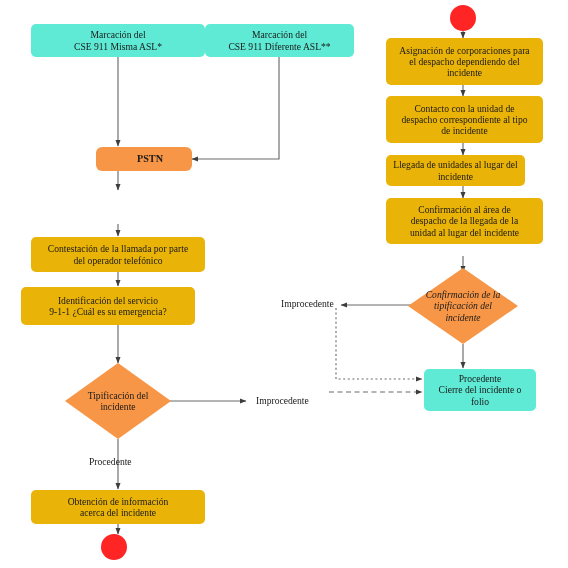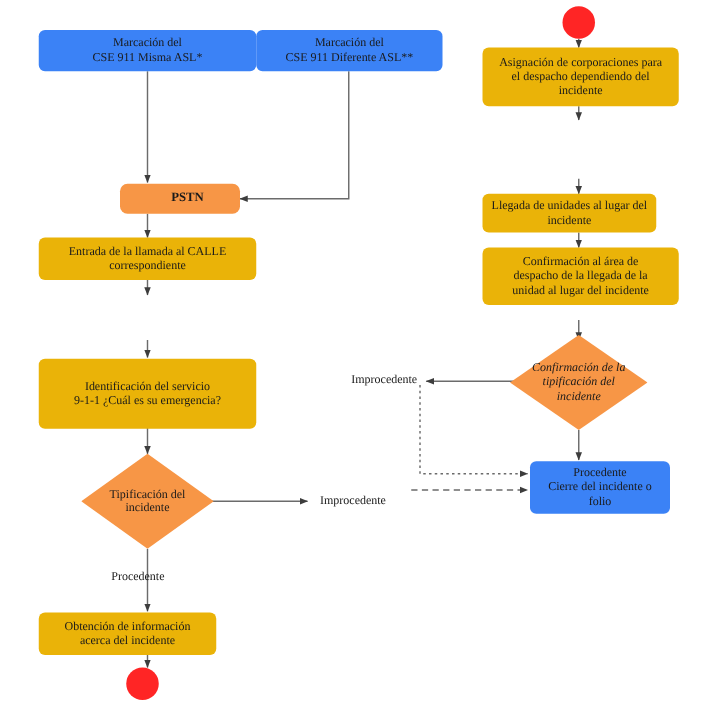--- a/index.html
+++ b/index.html
@@ -4,21 +4,21 @@
 <style>
   html,body{margin:0;padding:0;}
   body{
     width:568px;height:568px;background:#ffffff;
     font-family:"Liberation Serif", serif;
     overflow:hidden;position:relative;
   }
   #canvas{position:absolute;left:0;top:0;width:568px;height:568px;}
   .node{position:absolute;box-sizing:border-box;display:flex;align-items:center;justify-content:center;text-align:center;line-height:1.18;color:#1a1a1a;}
   .box{border-radius:5px;padding:3px 5px;}
-  .box-cyan{background:#3b82f6;}
+  .box-cyan{background:#5eead4;}
   .box-lblue{background:#eab308;}
   .box-orange{background:#f79646;border-radius:6px;}
   .diamond{background:transparent;}
   .diamond .dlabel{position:relative;z-index:2;width:100%;}
   .dshape{position:absolute;left:0;top:0;width:100%;height:100%;z-index:1;}
   .term{position:absolute;border-radius:50%;background:#ff2525;}
   .edgelabel{position:absolute;color:#1a1a1a;white-space:nowrap;}
   svg.lines{position:absolute;left:0;top:0;width:568px;height:568px;z-index:0;pointer-events:none;}
   .fs10{font-size:9.6px;}
   .fs11{font-size:10.2px;}
@@ -75,54 +75,59 @@
 
   <div class="node box box-cyan fs10" style="left:205px;top:24px;width:149px;height:33px;">
     <span style="white-space:pre-line;">Marcación del
 CSE 911 Diferente ASL**</span>
   </div>
 
   <div class="node box box-orange fs11" style="left:96px;top:147px;width:96px;height:24px;font-weight:bold;">
     <span style="white-space:pre-line;margin-left:12px;">PSTN</span>
   </div>
 
-  <div class="node box box-lblue fs10" style="left:31px;top:190px;width:174px;height:34px;">
-    <span style="white-space:pre-line;">Entrada de la llamada al CALLE
-correspondiente</span>
+
+  <div class="node box box-lblue fs10" style="left:31px;top:237px;width:174px;height:35px;">
+    <span style="white-space:pre-line;">Contestación de la llamada por parte
+del operador telefónico</span>
   </div>
 
-
-  <div class="node box box-lblue fs10" style="left:31px;top:287px;width:174px;height:56px;">
+  <div class="node box box-lblue fs10" style="left:21px;top:287px;width:174px;height:38px;">
     <span style="white-space:pre-line;">Identificación del servicio
 9-1-1 ¿Cuál es su emergencia?</span>
   </div>
 
   <div class="node diamond fs10" style="left:65px;top:363px;width:106px;height:76px;">
     <svg class="dshape" viewBox="0 0 106 76" preserveAspectRatio="none">
       <polygon points="53,0 106,38 53,76 0,38" fill="#f79646"></polygon>
     </svg>
     <span class="dlabel" style="white-space:pre-line;">Tipificación del
 incidente</span>
   </div>
 
-  <div class="node box box-lblue fs10" style="left:31px;top:490px;width:142px;height:34px;">
+  <div class="node box box-lblue fs10" style="left:31px;top:490px;width:174px;height:34px;">
     <span style="white-space:pre-line;">Obtención de información
 acerca del incidente</span>
   </div>
 
   <div class="term" style="left:101px;top:534px;width:26px;height:26px;"></div>
 
   <div class="term" style="left:450px;top:5px;width:26px;height:26px;"></div>
 
   <div class="node box box-lblue fs10" style="left:386px;top:38px;width:157px;height:47px;">
     <span style="white-space:pre-line;">Asignación de corporaciones para
 el despacho dependiendo del
 incidente</span>
   </div>
 
+  <div class="node box box-lblue fs10" style="left:386px;top:96px;width:157px;height:47px;">
+    <span style="white-space:pre-line;">Contacto con la unidad de
+despacho correspondiente al tipo
+de incidente</span>
+  </div>
 
   <div class="node box box-lblue fs10" style="left:386px;top:155px;width:139px;height:31px;">
     <span style="white-space:pre-line;">Llegada de unidades al lugar del
 incidente</span>
   </div>
 
   <div class="node box box-lblue fs10" style="left:386px;top:198px;width:157px;height:46px;">
     <span style="white-space:pre-line;">Confirmación al área de
 despacho de la llegada de la
 unidad al lugar del incidente</span>

